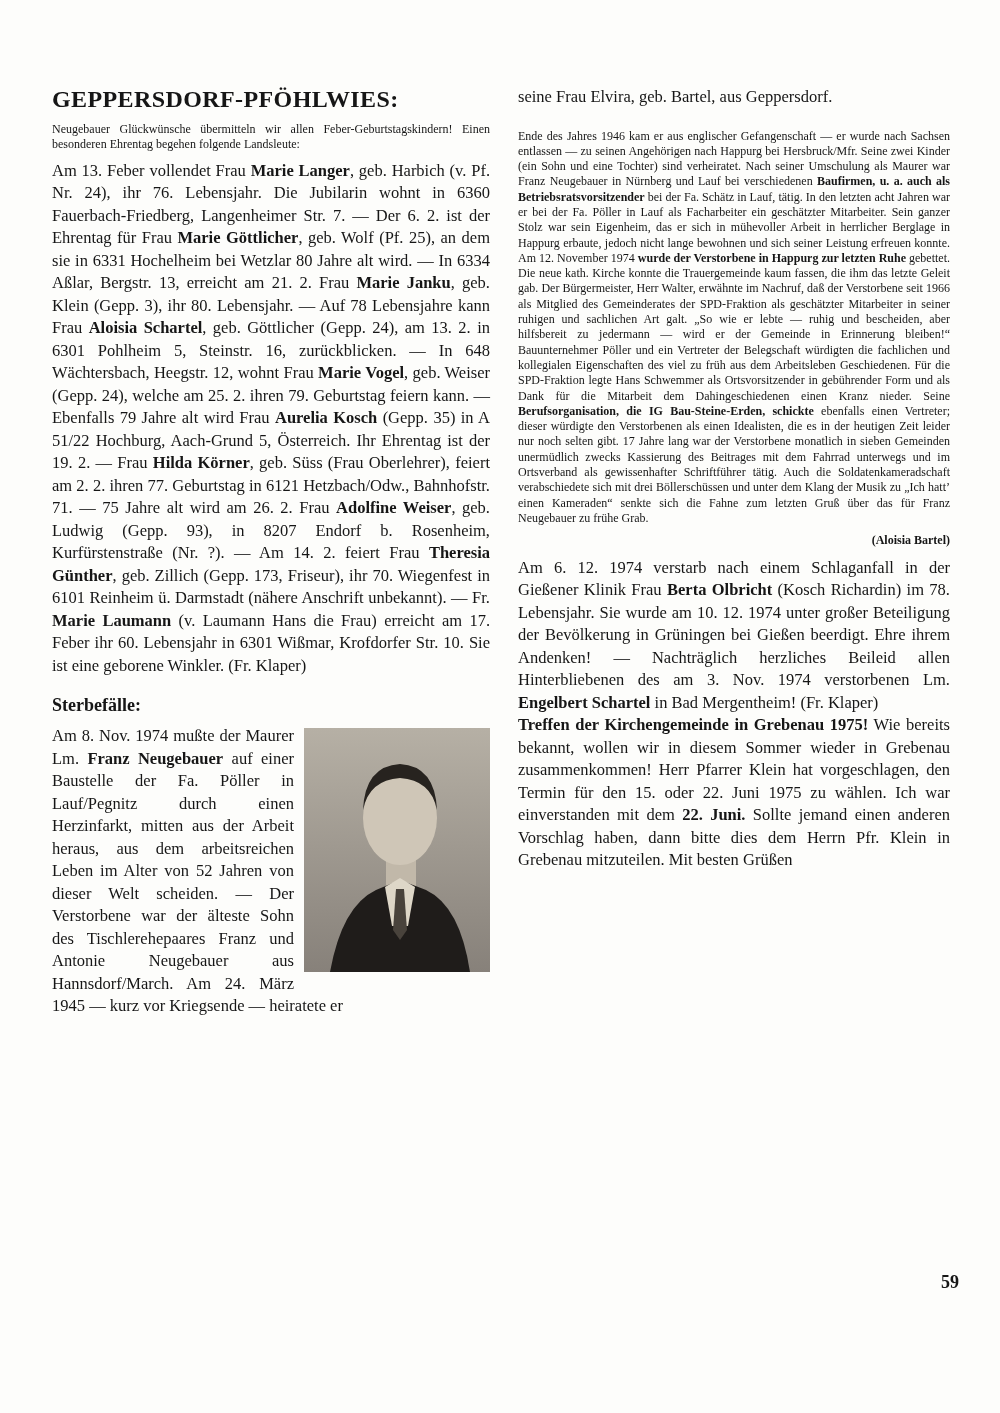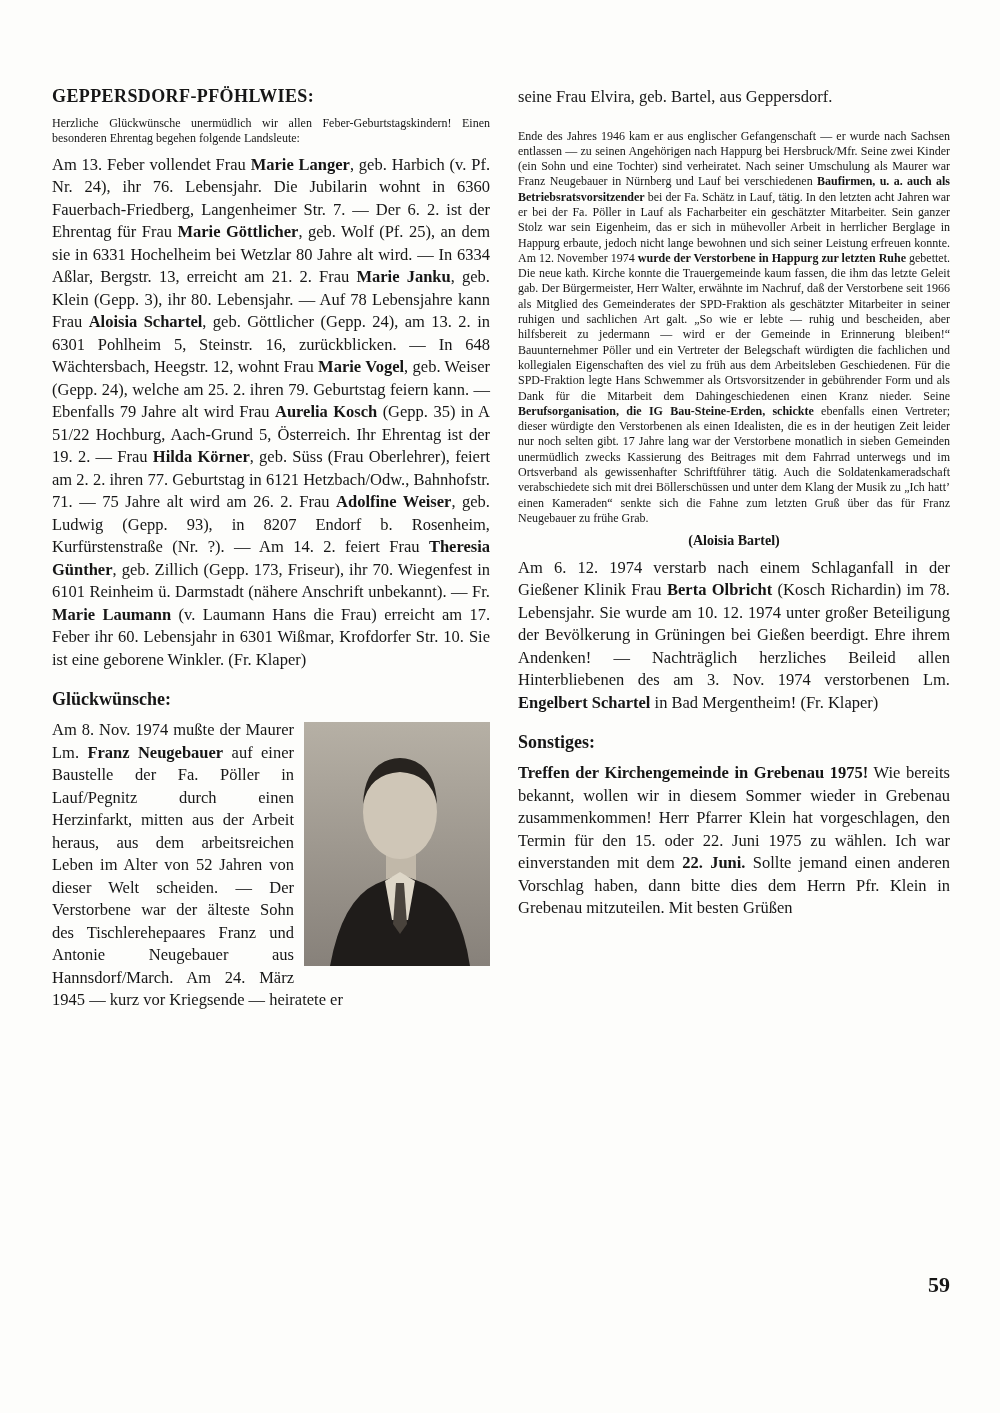--- a/index.html
+++ b/index.html
@@ -15,21 +15,21 @@
     height: 1413px;
     padding: 86px 50px 0 52px;
     background: #fdfdfb;
     overflow: hidden;
   }
   .columns { display: flex; gap: 28px; }
   .col-left  { width: 438px; flex: 0 0 438px; }
   .col-right { width: 432px; flex: 0 0 432px; }
 
   .title {
-    font-size: 18px;
+    font-size: 24px;
     font-weight: 700;
     letter-spacing: 0.4px;
     margin-bottom: 9px;
   }
   .heading {
     font-size: 18px;
     font-weight: 700;
     margin: 0 0 9px 0;
   }
   .heading.spaced { margin-top: 18px; }
@@ -52,50 +52,50 @@
     float: right;
     width: 186px;
     height: 244px;
     margin: 3px 0 6px 10px;
     background: #9a948c;
     display: block;
   }
   .photo svg { display: block; width: 100%; height: 100%; }
 
   .attribution {
-    font-size: 14px;
+    font-size: 12px;
     line-height: 15.3px;
     font-weight: 700;
-    text-align: center;
+    text-align: right;
     margin: 0 0 8px 0;
   }
 
   .page-number {
     position: absolute;
     top: 1272px;
-    right: 50px;
-    font-size: 22px;
+    right: 41px;
+    font-size: 18px;
     font-weight: 700;
   }
 </style>
 </head>
 <body>
 
 <div class="page">
   <div class="columns">
 
     <div class="col col-left">
       <div class="title">GEPPERSDORF-PFÖHLWIES:</div>
 
 
-      <div class="small-text">Herzliche Glückwünsche unermüdlich wir allen Feber-Geburtstagskindern! Einen besonderen Ehrentag begehen folgende Landsleute:</div>
+      <div class="small-text">Neugebauer Glückwünsche übermitteln wir allen Feber-Geburtstagskindern! Einen besonderen Ehrentag begehen folgende Landsleute:</div>
 
       <div class="body-text">Am 13. Feber vollendet Frau <b>Marie Langer</b>, geb. Harbich (v. Pf. Nr. 24), ihr 76. Lebensjahr. Die Jubilarin wohnt in 6360 Fauerbach-Friedberg, Langenheimer Str. 7. — Der 6. 2. ist der Ehrentag für Frau <b>Marie Göttlicher</b>, geb. Wolf (Pf. 25), an dem sie in 6331 Hochelheim bei Wetzlar 80 Jahre alt wird. — In 6334 Aßlar, Bergstr. 13, erreicht am 21. 2. Frau <b>Marie Janku</b>, geb. Klein (Gepp. 3), ihr 80. Lebensjahr. — Auf 78 Lebensjahre kann Frau <b>Aloisia Schartel</b>, geb. Göttlicher (Gepp. 24), am 13. 2. in 6301 Pohlheim 5, Steinstr. 16, zurückblicken. — In 648 Wächtersbach, Heegstr. 12, wohnt Frau <b>Marie Vogel</b>, geb. Weiser (Gepp. 24), welche am 25. 2. ihren 79. Geburtstag feiern kann. — Ebenfalls 79 Jahre alt wird Frau <b>Aurelia Kosch</b> (Gepp. 35) in A 51/22 Hochburg, Aach-Grund 5, Österreich. Ihr Ehrentag ist der 19. 2. — Frau <b>Hilda Körner</b>, geb. Süss (Frau Oberlehrer), feiert am 2. 2. ihren 77. Geburtstag in 6121 Hetzbach/Odw., Bahnhofstr. 71. — 75 Jahre alt wird am 26. 2. Frau <b>Adolfine Weiser</b>, geb. Ludwig (Gepp. 93), in 8207 Endorf b. Rosenheim, Kurfürstenstraße (Nr. ?). — Am 14. 2. feiert Frau <b>Theresia Günther</b>, geb. Zillich (Gepp. 173, Friseur), ihr 70. Wiegenfest in 6101 Reinheim ü. Darmstadt (nähere Anschrift unbekannt). — Fr. <b>Marie Laumann</b> (v. Laumann Hans die Frau) erreicht am 17. Feber ihr 60. Lebensjahr in 6301 Wißmar, Krofdorfer Str. 10. Sie ist eine geborene Winkler. (Fr. Klaper)</div>
 
-      <div class="heading spaced">Glückwünsche:</div>
+      <div class="heading spaced">Sterbefälle:</div>
 
       <div class="body-text deaths-para">
         <span class="photo">
           <svg viewBox="0 0 186 244" xmlns="http://www.w3.org/2000/svg" role="img" aria-label="portrait">
             <defs>
               <linearGradient id="pbg" x1="0" y1="0" x2="0" y2="1">
                 <stop offset="0" stop-color="#b6b0a5"></stop>
                 <stop offset="1" stop-color="#87817a"></stop>
               </linearGradient>
             </defs>
@@ -114,20 +114,19 @@
 
     <div class="col col-right">
       <div class="body-text gap-after">seine Frau Elvira, geb. Bartel, aus Geppersdorf.</div>
 
       <div class="small-text">Ende des Jahres 1946 kam er aus englischer Gefangenschaft — er wurde nach Sachsen entlassen — zu seinen Angehörigen nach Happurg bei Hersbruck/Mfr. Seine zwei Kinder (ein Sohn und eine Tochter) sind verheiratet. Nach seiner Umschulung als Maurer war Franz Neugebauer in Nürnberg und Lauf bei verschiedenen <b>Baufirmen, u. a. auch als Betriebsratsvorsitzender</b> bei der Fa. Schätz in Lauf, tätig. In den letzten acht Jahren war er bei der Fa. Pöller in Lauf als Facharbeiter ein geschätzter Mitarbeiter. Sein ganzer Stolz war sein Eigenheim, das er sich in mühevoller Arbeit in herrlicher Berglage in Happurg erbaute, jedoch nicht lange bewohnen und sich seiner Leistung erfreuen konnte. Am 12. November 1974 <b>wurde der Verstorbene in Happurg zur letzten Ruhe</b> gebettet. Die neue kath. Kirche konnte die Trauergemeinde kaum fassen, die ihm das letzte Geleit gab. Der Bürgermeister, Herr Walter, erwähnte im Nachruf, daß der Verstorbene seit 1966 als Mitglied des Gemeinderates der SPD-Fraktion als geschätzter Mitarbeiter in seiner ruhigen und sachlichen Art galt. „So wie er lebte — ruhig und bescheiden, aber hilfsbereit zu jedermann — wird er der Gemeinde in Erinnerung bleiben!“ Bauunternehmer Pöller und ein Vertreter der Belegschaft würdigten die fachlichen und kollegialen Eigenschaften des viel zu früh aus dem Arbeitsleben Geschiedenen. Für die SPD-Fraktion legte Hans Schwemmer als Ortsvorsitzender in gebührender Form und als Dank für die Mitarbeit dem Dahingeschiedenen einen Kranz nieder. Seine <b>Berufsorganisation, die IG Bau-Steine-Erden, schickte</b> ebenfalls einen Vertreter; dieser würdigte den Verstorbenen als einen Idealisten, die es in der heutigen Zeit leider nur noch selten gibt. 17 Jahre lang war der Verstorbene monatlich in sieben Gemeinden unermüdlich zwecks Kassierung des Beitrages mit dem Fahrrad unterwegs und im Ortsverband als gewissenhafter Schriftführer tätig. Auch die Soldatenkameradschaft verabschiedete sich mit drei Böllerschüssen und unter dem Klang der Musik zu „Ich hatt’ einen Kameraden“ senkte sich die Fahne zum letzten Gruß über das für Franz Neugebauer zu frühe Grab.</div>
 
       <div class="attribution">(Aloisia Bartel)</div>
 
       <div class="body-text">Am 6. 12. 1974 verstarb nach einem Schlaganfall in der Gießener Klinik Frau <b>Berta Olbricht</b> (Kosch Richardin) im 78. Lebensjahr. Sie wurde am 10. 12. 1974 unter großer Beteiligung der Bevölkerung in Grüningen bei Gießen beerdigt. Ehre ihrem Andenken! — Nachträglich herzliches Beileid allen Hinterbliebenen des am 3. Nov. 1974 verstorbenen Lm. <b>Engelbert Schartel</b> in Bad Mergentheim! (Fr. Klaper)</div>
 
-      <div class="heading spaced">Sonstiges:</div>
 
       <div class="body-text"><b>Treffen der Kirchengemeinde in Grebenau 1975!</b> Wie bereits bekannt, wollen wir in diesem Sommer wieder in Grebenau zusammenkommen! Herr Pfarrer Klein hat vorgeschlagen, den Termin für den 15. oder 22. Juni 1975 zu wählen. Ich war einverstanden mit dem <b>22. Juni.</b> Sollte jemand einen anderen Vorschlag haben, dann bitte dies dem Herrn Pfr. Klein in Grebenau mitzuteilen. Mit besten Grüßen</div>
     </div>
   </div>
 
   <div class="page-number">59</div>
 </div>
 
 </body></html>

